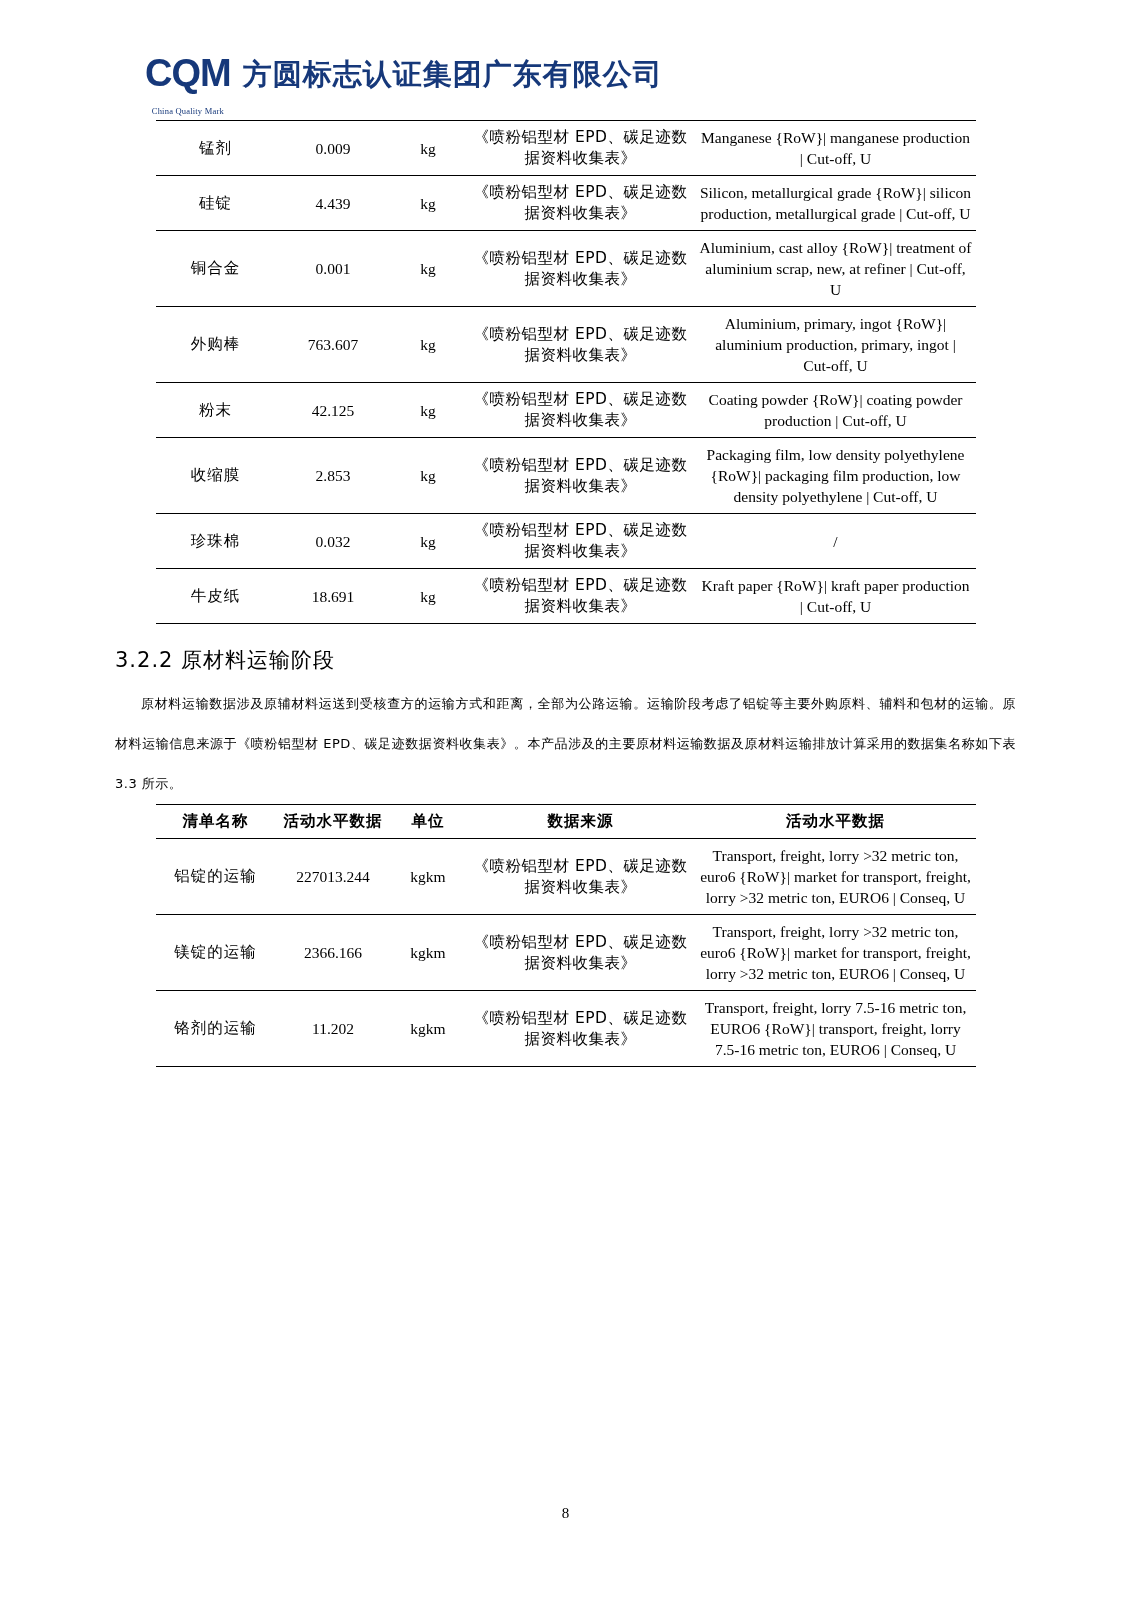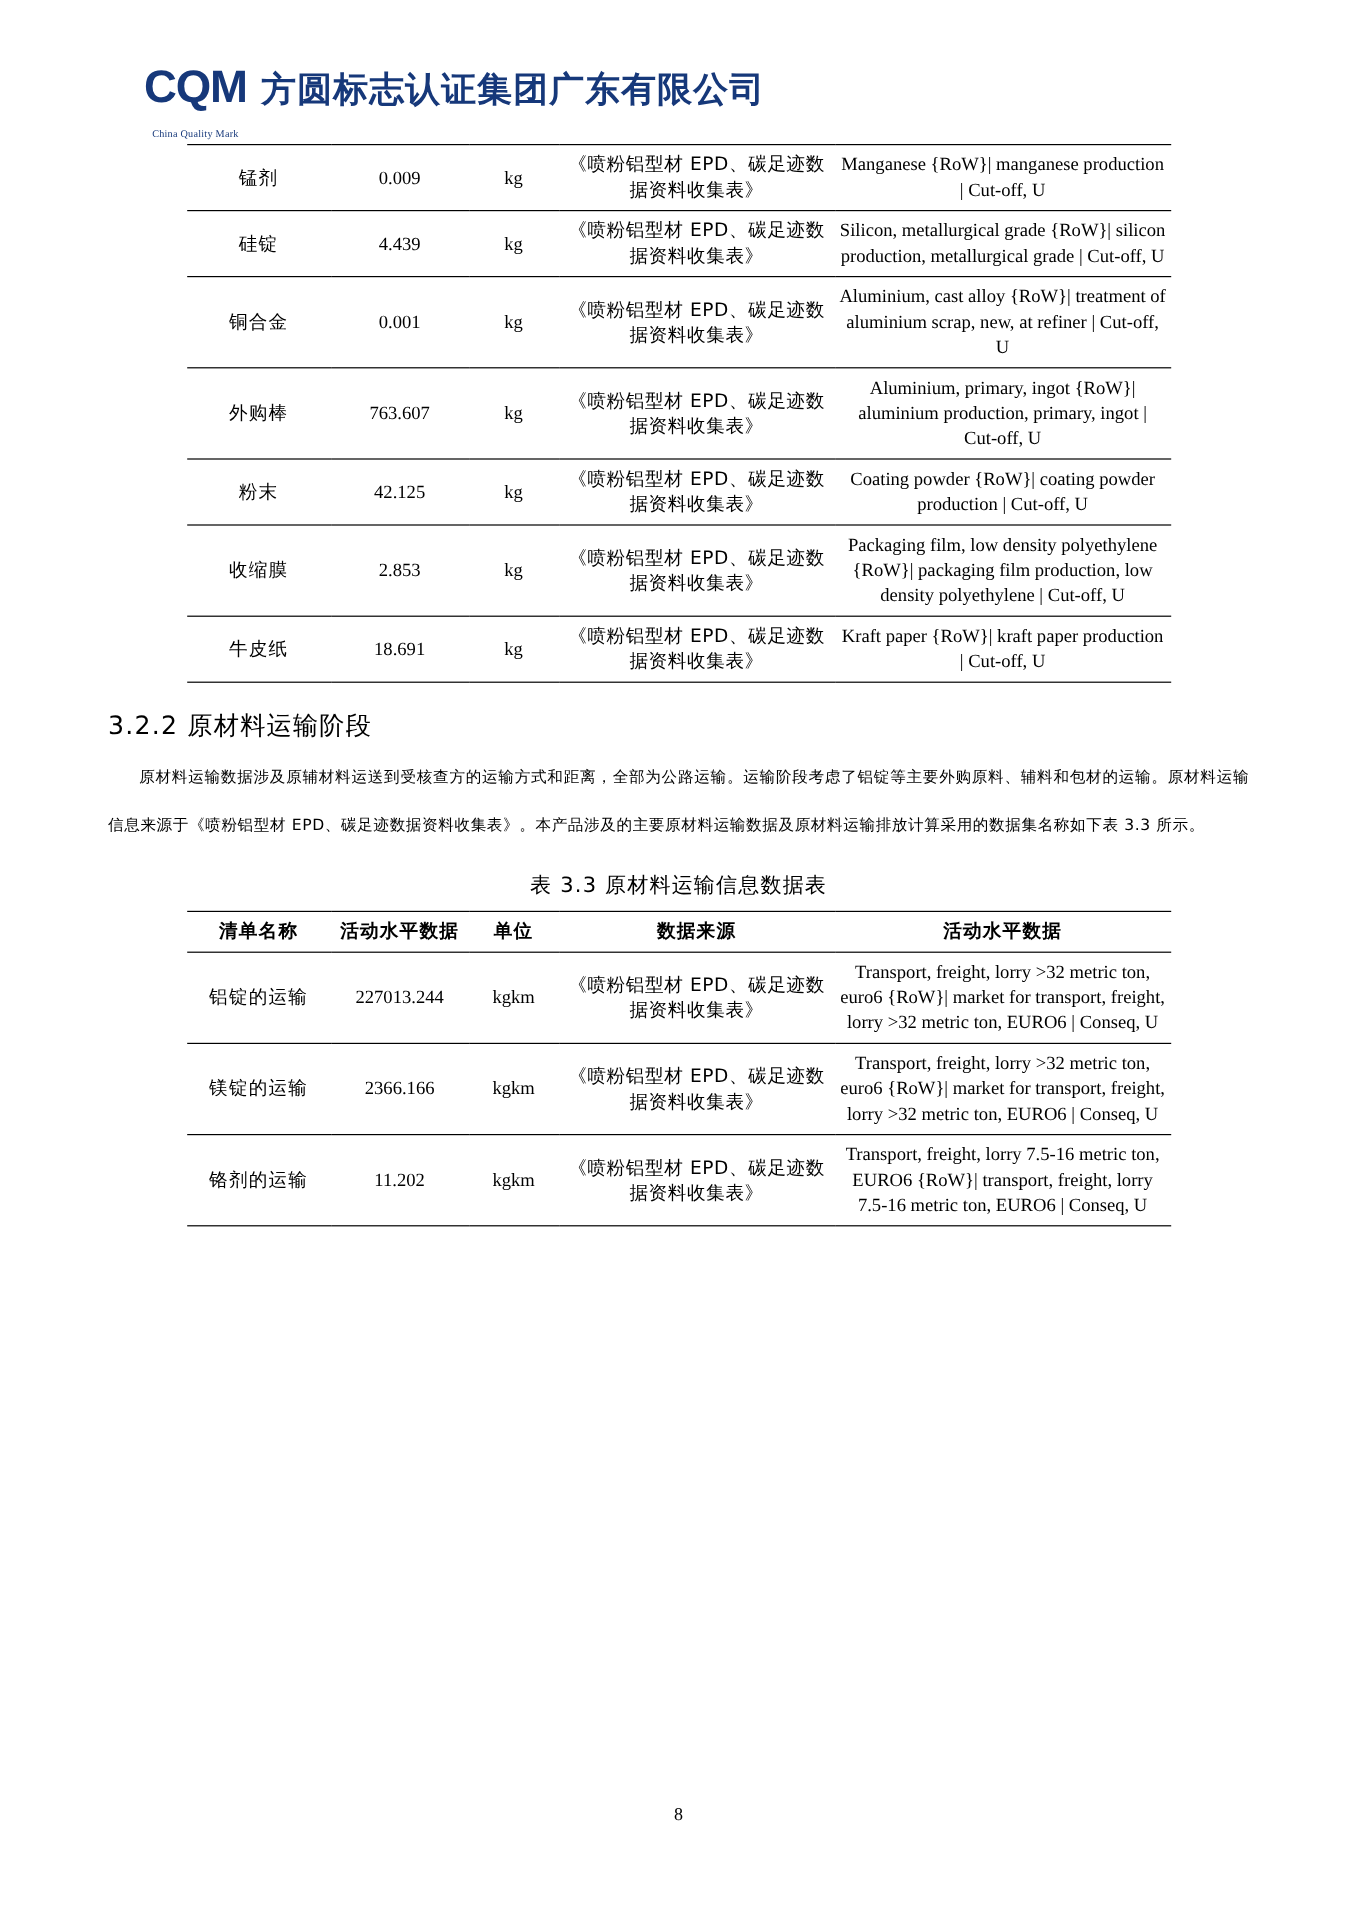--- a/index.html
+++ b/index.html
@@ -12,21 +12,21 @@
     height: 1600px;
     font-family: "Liberation Serif", serif;
     color: #000;
     position: relative;
   }
   .page {
     position: relative;
     width: 1131px;
     height: 1600px;
     box-sizing: border-box;
-    padding: 0 80px;
+    padding: 0 105px;
   }
   
   .header {
     display: flex;
     align-items: center;
     justify-content: flex-start;
     padding-top: 50px;
     padding-left: 40px;
     height: 70px;
   }
@@ -200,34 +200,40 @@
         <td class="en">Coating powder {RoW}| coating powder production | Cut-off, U</td>
       </tr>
       <tr>
         <td class="cn">收缩膜</td>
         <td class="en">2.853</td>
         <td class="en">kg</td>
         <td class="src-cell">《喷粉铝型材 EPD、碳足迹数据资料收集表》</td>
         <td class="en">Packaging film, low density polyethylene {RoW}| packaging film production, low density polyethylene | Cut-off, U</td>
       </tr>
       <tr>
+        <td class="cn">珍珠棉</td>
+        <td class="en">0.032</td>
+        <td class="en">kg</td>
+        <td class="src-cell">《喷粉铝型材 EPD、碳足迹数据资料收集表》</td>
+        <td class="en">/</td>
+      </tr>
+      <tr>
         <td class="cn">牛皮纸</td>
         <td class="en">18.691</td>
         <td class="en">kg</td>
         <td class="src-cell">《喷粉铝型材 EPD、碳足迹数据资料收集表》</td>
         <td class="en">Kraft paper {RoW}| kraft paper production | Cut-off, U</td>
       </tr>
     </tbody>
   </table>
 
   <h2 class="section">3.2.2 原材料运输阶段</h2>
 
   <p class="body-text">原材料运输数据涉及原辅材料运送到受核查方的运输方式和距离，全部为公路运输。运输阶段考虑了铝锭等主要外购原料、辅料和包材的运输。原材料运输信息来源于《喷粉铝型材 EPD、碳足迹数据资料收集表》。本产品涉及的主要原材料运输数据及原材料运输排放计算采用的数据集名称如下表 3.3 所示。</p>
 
-  <div class="table-caption">表 3.3 原材料运输信息数据表</div>
 
   <table class="doc-table">
     <colgroup>
       <col class="col-name">
         <col class="col-val">
         <col class="col-unit">
         <col class="col-src">
         <col class="col-ds">
     </colgroup>
     <thead>

